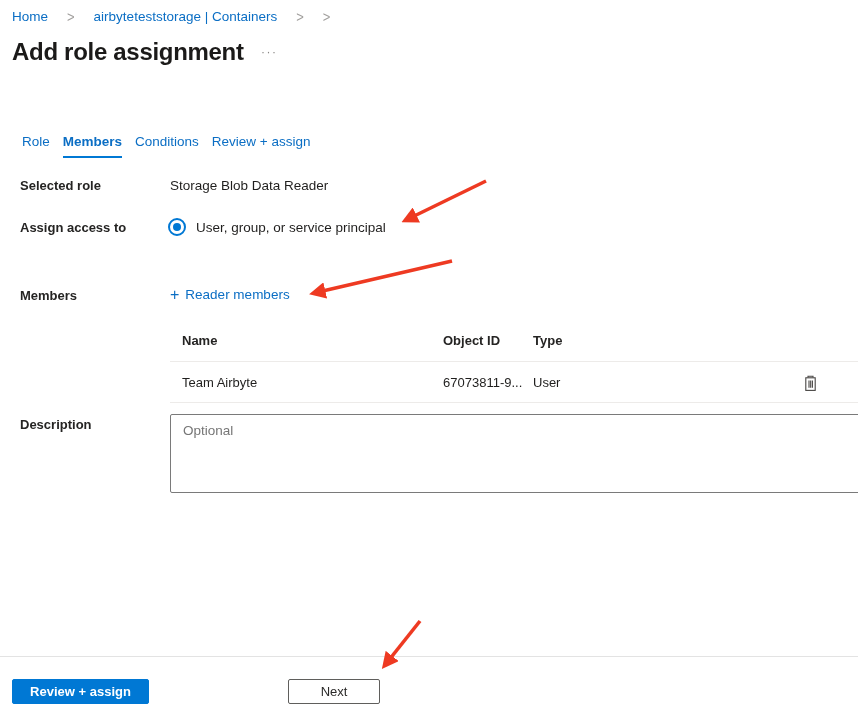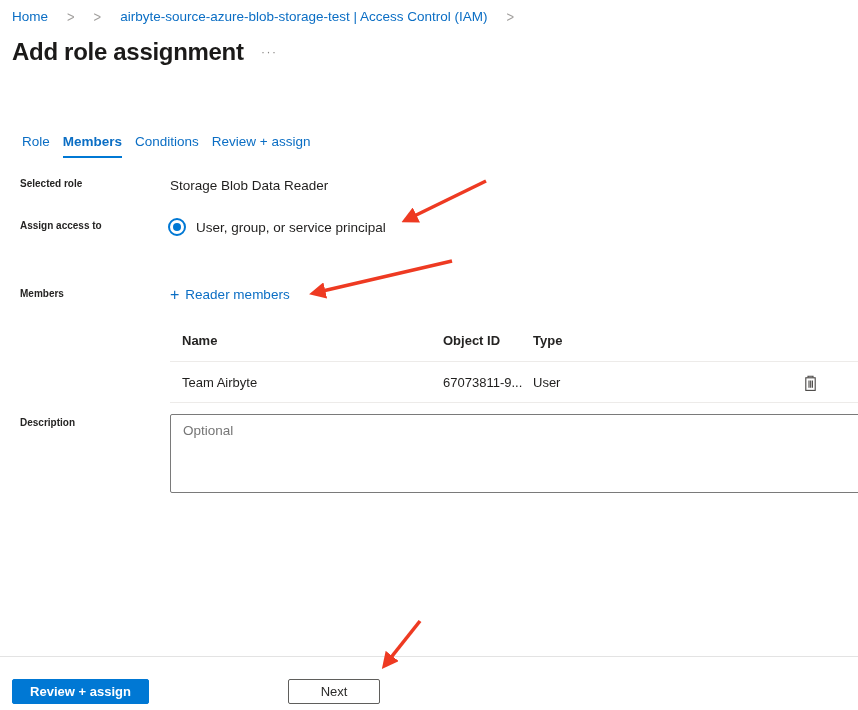--- a/index.html
+++ b/index.html
@@ -26,21 +26,21 @@
   
   .page-title{position:absolute;left:12px;top:38px;font-size:24px;font-weight:700;letter-spacing:-0.3px;color:#1b1a19;}
   .title-more{position:absolute;left:261px;top:45px;color:var(--muted);font-size:12px;letter-spacing:1.5px;cursor:pointer;}
 
   
   .tabs{position:absolute;left:22px;top:122px;display:flex;gap:13px;font-size:13.5px;margin-top:12px;}
   .tab{color:var(--link);padding-bottom:7px;cursor:pointer;border-bottom:2px solid transparent;}
   .tab.selected{font-weight:700;border-bottom:2px solid var(--accent);}
 
   
-  .field-label{position:absolute;left:20px;font-size:10px;font-weight:700;color:#252423;}
+  .field-label{position:absolute;left:20px;font-size:13px;font-weight:700;color:#252423;}
   .lbl-selected-role{top:178px;}
   .lbl-assign{top:220px;}
   .lbl-members{top:288px;}
   .lbl-description{top:417px;}
 
   .selected-role-value{position:absolute;left:170px;top:178px;font-size:13.5px;}
 
   
   .radio-group{position:absolute;left:168px;top:218px;display:flex;flex-direction:column;gap:2px;}
   .radio-row{display:flex;align-items:center;gap:10px;cursor:pointer;height:18px;}
@@ -73,22 +73,22 @@
 
   
   .arrow-overlay{position:absolute;left:0;top:0;width:858px;height:710px;pointer-events:none;}
 </style>
 </head>
 <body>
 
 <nav class="breadcrumb">
   <a class="crumb">Home</a>
   <span class="crumb-sep">&gt;</span>
+  <a class="crumb">airbyteteststorage | Containers</a>
   <span class="crumb-sep">&gt;</span>
-  <a class="crumb">airbyte-source-azure-blob-storage-test | Access Control (IAM)</a>
   <span class="crumb-sep">&gt;</span>
 </nav>
 
 <h1 class="page-title">Add role assignment</h1>
 <span class="title-more">···</span>
 
 <div class="tabs">
   <div class="tab">Role</div>
   <div class="tab selected">Members</div>
   <div class="tab">Conditions</div>

